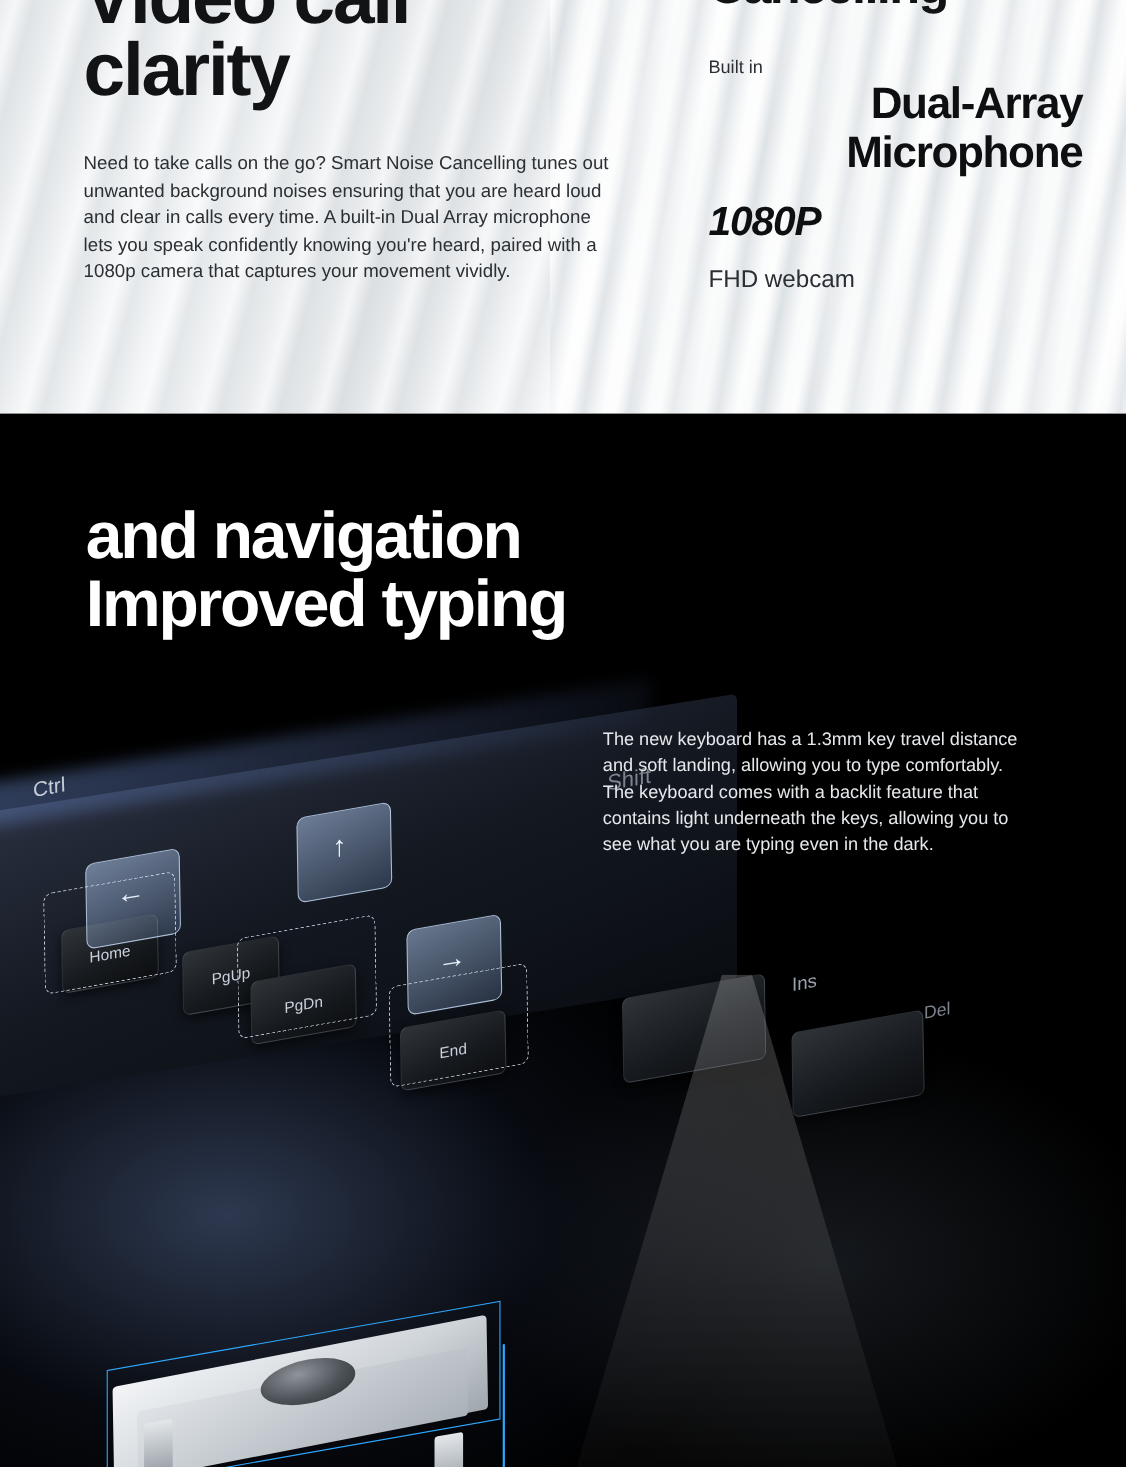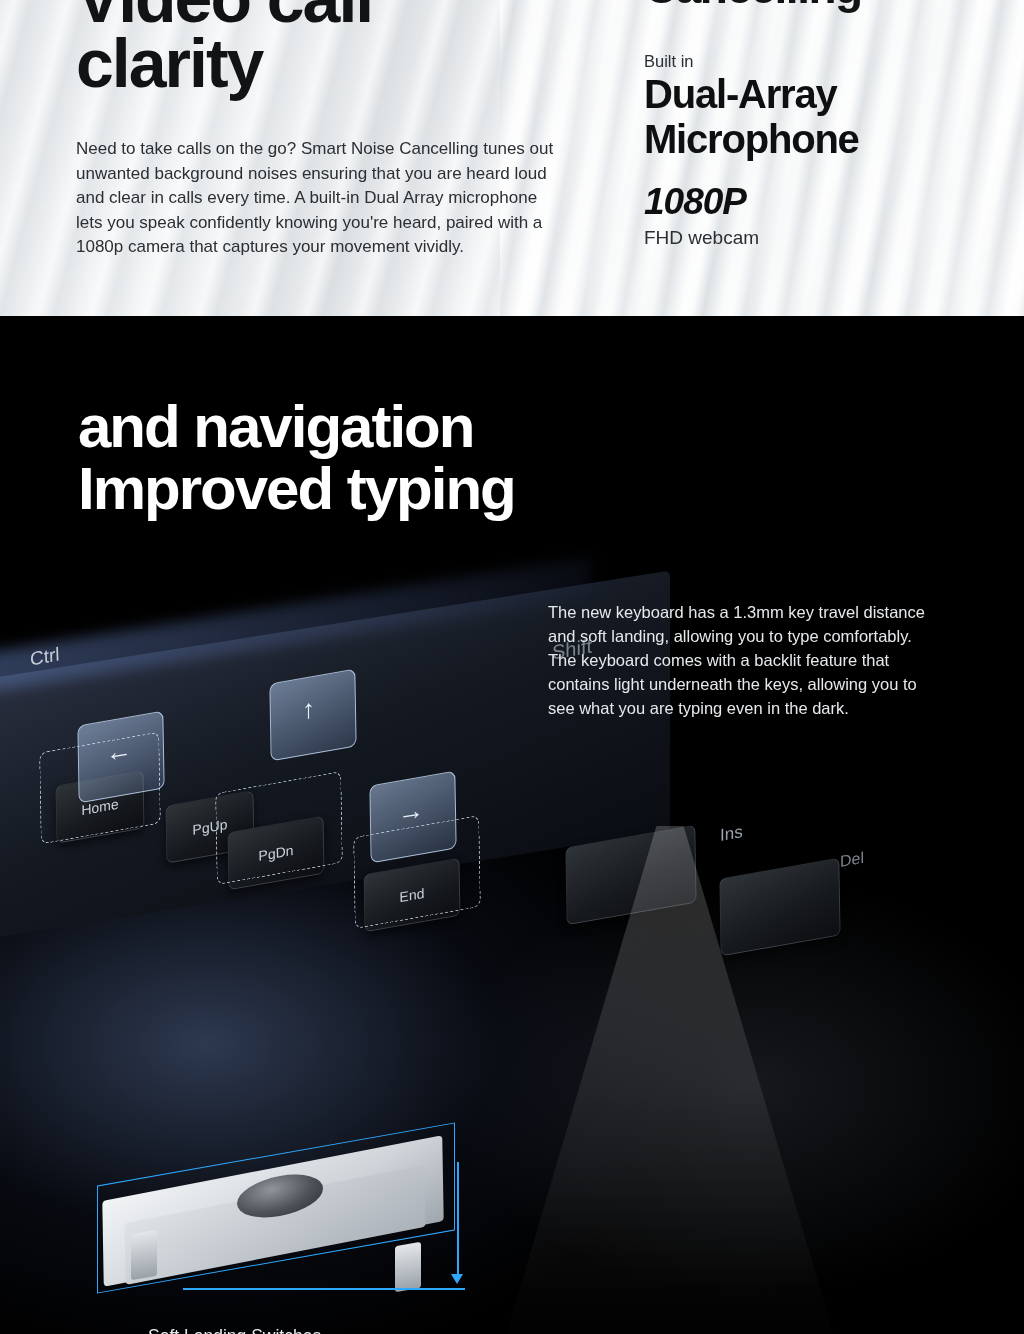--- a/index.html
+++ b/index.html
@@ -8,21 +8,21 @@
     height: 1334px;
     overflow: hidden;
     font-family: "Liberation Sans", sans-serif;
     background: #ffffff;
   }
 
   
   .top-section {
     position: relative;
     width: 1024px;
-    height: 316px;
+    height: 376px;
     background: linear-gradient(110deg, #e9ecee 0%, #f2f4f5 22%, #e4e7e9 38%, #f7f8f9 55%, #eceff0 70%, #f8f9fa 100%);
     overflow: hidden;
   }
   .top-section::before {
     content: "";
     position: absolute;
     inset: 0;
     background: repeating-linear-gradient(
       105deg,
       rgba(255,255,255,0.0) 0px,
@@ -86,33 +86,34 @@
     font-size: 16.5px;
     color: #2b2f33;
   }
   .tr-big {
     font-size: 40px;
     font-weight: 700;
     color: #0d0f11;
     line-height: 1.08;
     letter-spacing: -1.2px;
     margin-top: 2px;
+    text-align: right;
   }
   .tr-1080 {
     margin-top: 22px;
     font-size: 37px;
     font-weight: 700;
     color: #0d0f11;
     letter-spacing: -1px;
     line-height: 1;
     font-style: italic;
   }
   .tr-fhd {
-    margin-top: 7px;
-    font-size: 19px;
+    margin-top: 21px;
+    font-size: 22px;
     color: #2b2f33;
   }
 
   
   .bottom-section {
     position: relative;
     width: 1024px;
     height: 1019px;
     background: #000;
     overflow: hidden;

